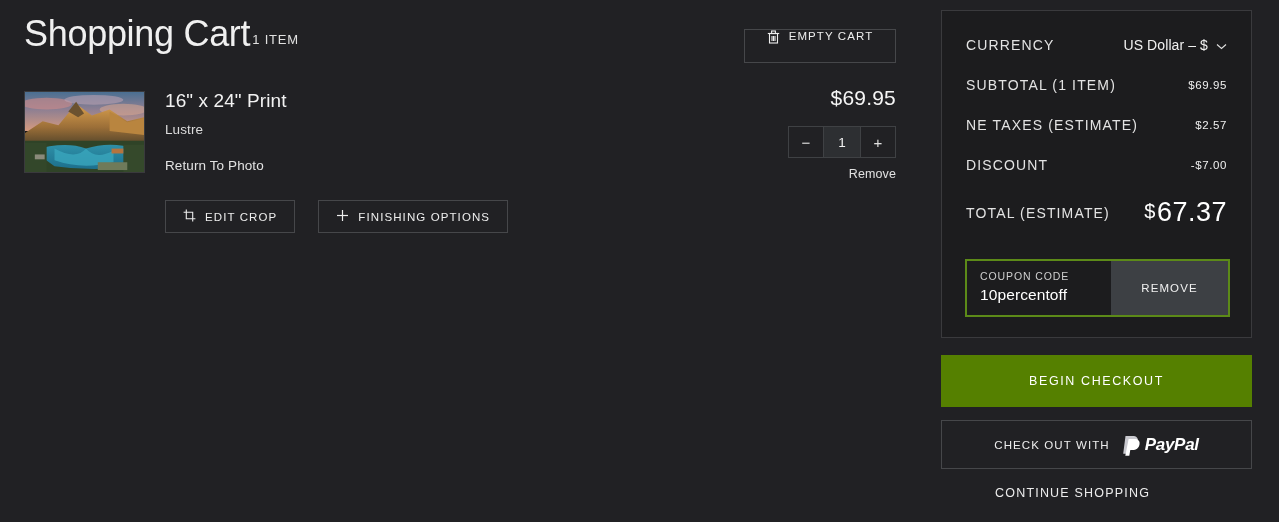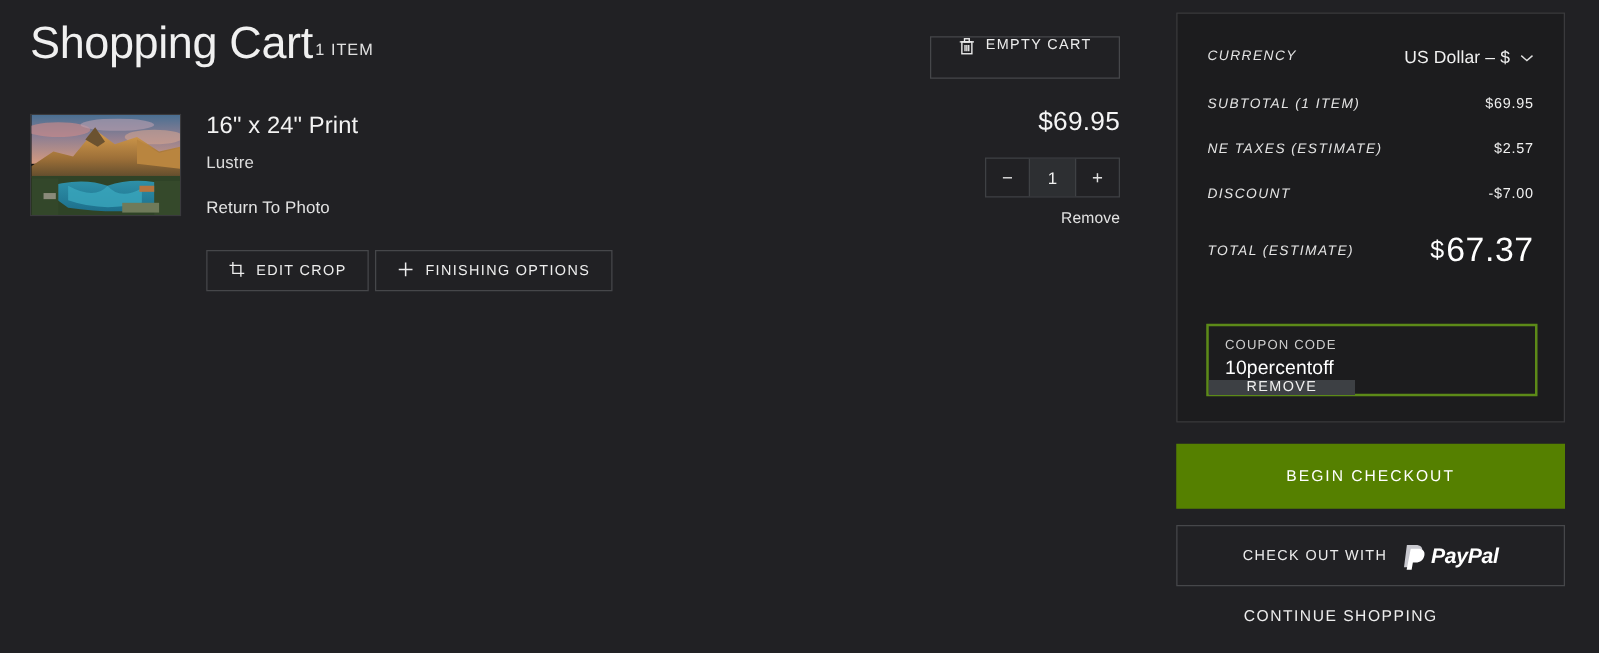--- a/index.html
+++ b/index.html
@@ -50,21 +50,21 @@
   .thumb svg { display: block; width: 100%; height: 100%; }
 
   .prod-info { position: absolute; left: 165px; top: 0px; }
   .prod-title { font-size: 19px; color: #f2f2f2; font-weight: 400; letter-spacing: 0.1px; }
   .prod-sub { font-size: 13.5px; color: #dcdcdc; margin-top: 10px; letter-spacing: 0.1px; }
   .prod-link {
     font-size: 13.5px; color: #e2e2e2; margin-top: 21px;
     cursor: pointer; letter-spacing: 0.1px;
   }
 
-  .prod-actions { position: absolute; left: 165px; top: 110px; display: flex; gap: 5px; }
+  .prod-actions { position: absolute; left: 165px; top: 110px; display: flex; gap: 23px; }
   .act-btn {
     height: 33px; border: 1px solid #46474a; background: transparent;
     display: flex; align-items: center; justify-content: center; gap: 9px;
     color: #ededed; font-size: 11.5px; letter-spacing: 1.1px;
     padding: 0 17px; cursor: pointer;
     font-family: "Liberation Sans", sans-serif;
   }
 
   .price-col { position: absolute; left: 690px; top: -4px; width: 206px; text-align: right; }
   .prod-price { font-size: 21px; color: #f5f5f5; letter-spacing: 0.2px; }
@@ -89,34 +89,34 @@
   
   .summary-panel {
     position: absolute; left: 941px; top: 10px; width: 311px; height: 328px;
     background: #1c1c1e; border: 1px solid #3a3a3d;
     padding: 26px 24px 0 24px;
   }
   .sum-row {
     display: flex; justify-content: space-between; align-items: center;
     margin-bottom: 24px;
   }
-  .sum-label { font-size: 11px; letter-spacing: 1.15px; color: #e3e3e3; font-style: italic; }
+  .sum-label { font-size: 14px; letter-spacing: 1.15px; color: #e3e3e3; }
   .sum-value { font-size: 11.5px; letter-spacing: 0.6px; color: #f0f0f0; }
   .currency-value {
     display: flex; align-items: center; gap: 8px;
     font-size: 14px; letter-spacing: 0.1px; color: #f0f0f0; cursor: pointer;
   }
   .chev { display: block; }
   .sum-row.total { margin-bottom: 20px; }
   .total-value { font-size: 27px; letter-spacing: 0.5px; color: #ffffff; font-weight: 400; }
   .total-value .cur { font-size: 20px; position: relative; top: -3px; margin-right: 1px; }
 
   .coupon {
     position: absolute; left: 23px; top: 248px; width: 265px; height: 58px;
-    border: 2px solid #5c8a18; display: flex; background: #1c1c1e; flex-direction: column;
+    border: 2px solid #5c8a18; display: flex; background: #1c1c1e;
   }
   .coupon-field { flex: 1; padding: 9px 0 0 13px; cursor: text; }
   .coupon-label { font-size: 10.5px; letter-spacing: 0.9px; color: #cfcfcf; }
   .coupon-value { font-size: 15.5px; color: #ffffff; margin-top: 4px; letter-spacing: 0.1px; }
   .coupon-remove {
     width: 117px; background: #3d4044; display: flex; align-items: center; justify-content: center;
     color: #f0f0f0; font-size: 11.5px; letter-spacing: 1.1px; cursor: pointer;
   }
 
   .checkout-btn {

